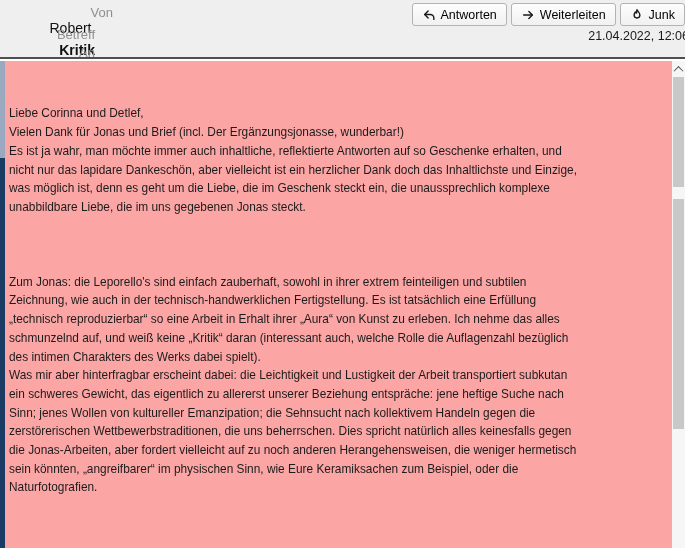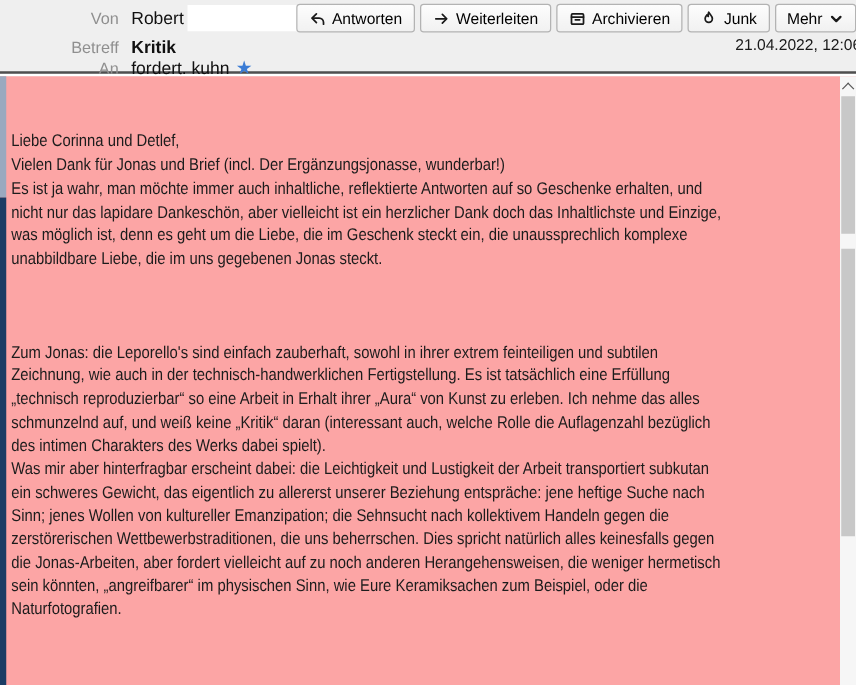--- a/index.html
+++ b/index.html
@@ -4,21 +4,21 @@
 <style>
   * { margin:0; padding:0; box-sizing:border-box; }
   html,body { width:685px; height:548px; overflow:hidden; }
   body { font-family:"Liberation Sans", sans-serif; background:#fff; position:relative; }
 
   .screen { position:absolute; inset:0; width:685px; height:548px; overflow:hidden; background:#fff; }
 
   
   .msg-header { position:absolute; left:0; top:0; width:685px; height:59px;
     background:#efefef; border-bottom:2px solid #4f4f4f; }
-  .hdr-row { position:absolute; left:0; display:flex; align-items:center; height:18px; }
+  .hdr-row { position:absolute; left:0; display:flex; align-items:center; height:18px;flex-direction:column; }
   .row-von { top:5px; }
   .row-betreff { top:27px;align-items:flex-end; }
   .row-an { top:45px; }
   .hdr-label { display:inline-block; width:95px; text-align:right; font-size:13px; color:#8f8f8f; }
   .hdr-value { margin-left:10px; font-size:14px; color:#101010; white-space:nowrap; }
   .bold { font-weight:bold; }
   .redaction { display:inline-block; width:128px; height:21px; background:#ffffff; margin-left:3px; }
   .star { margin-left:5px; font-size:15px; color:#3b7cd5; line-height:1; cursor:pointer; }
   .hdr-date { position:absolute; top:29px; right:-4px; font-size:12.5px; color:#1a1a1a; white-space:nowrap; }
 
@@ -92,42 +92,24 @@
           <svg class="icon" width="14" height="14" viewBox="0 0 16 16">
               <path d="M9 4 l4 4 -4 4"></path>
               <path d="M12.5 8 H3"></path>
             </svg>
         </span>
         <span>Weiterleiten</span>
       </button>
       <button class="tb-btn">
         <span>
           <svg class="icon" width="14" height="14" viewBox="0 0 16 16">
-              <rect x="2.5" y="3.5" width="11" height="9.5" rx="1"></rect>
-              <path d="M2.5 6.5 h11"></path>
-              <path d="M6 9 h4"></path>
-            </svg>
-        </span>
-        <span>Archivieren</span>
-      </button>
-      <button class="tb-btn">
-        <span>
-          <svg class="icon" width="14" height="14" viewBox="0 0 16 16">
               <path d="M8 2 c1 2.2 3.3 3.2 3.3 6.1 a3.3 3.3 0 0 1 -6.6 0 c0-1.5 .7-2.5 1.5-3.5 .5 .7 .9 1 1.4 1.2 C7.2 4.4 7.5 3.2 8 2 z"></path>
             </svg>
         </span>
         <span>Junk</span>
-      </button>
-      <button class="tb-btn">
-        <span>Mehr</span>
-        <span>
-          <svg class="icon" width="12" height="12" viewBox="0 0 16 16" style="stroke-width:2.4">
-              <path d="M3.5 6 l4.5 4.5 4.5-4.5"></path>
-            </svg>
-        </span>
       </button>
     </div>
   </header>
 
   <main class="msg-body">
     <div class="edge-top"></div>
     <div class="edge-bottom"></div>
 
     <div class="body-text">
       <p>Liebe Corinna und Detlef,

